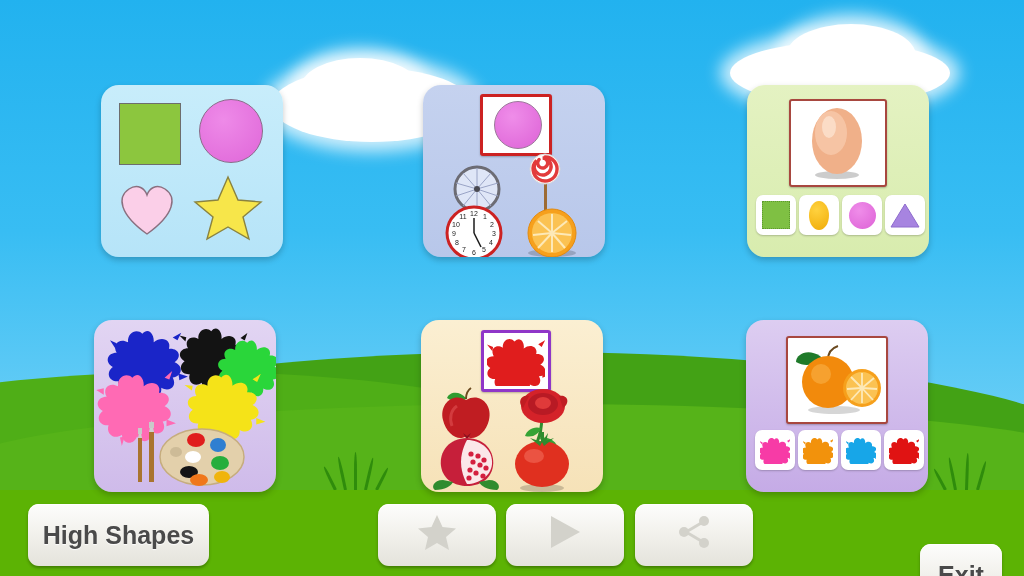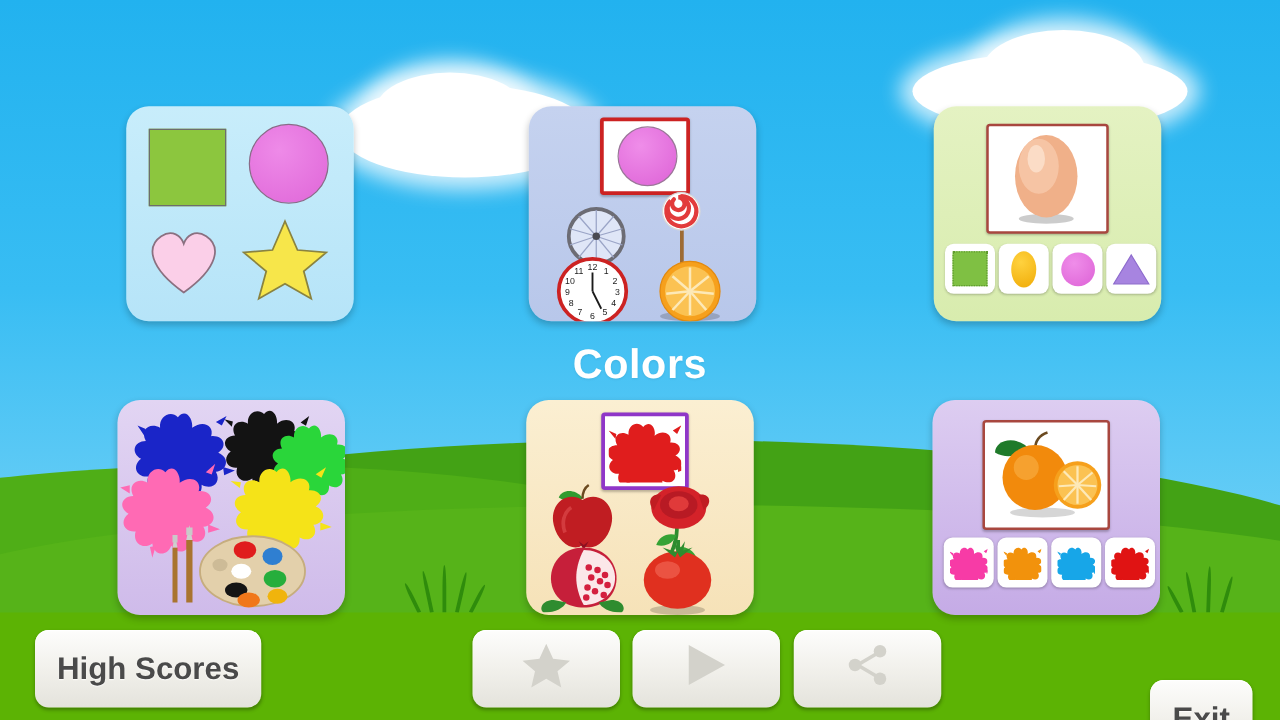--- a/index.html
+++ b/index.html
@@ -110,21 +110,20 @@
   </div>
   <div class="grass-tuft" style="left:510px;top:466px;width:46px;height:28px;">
     <i style="left:4px;height:20px;transform:rotate(-22deg)"></i>
     <i style="left:14px;height:26px;transform:rotate(-6deg)"></i>
     <i style="left:24px;height:24px;transform:rotate(10deg)"></i>
     <i style="left:34px;height:18px;transform:rotate(24deg)"></i>
   </div>
 
   <div class="ground-bar"></div>
 
-  <div class="section-title" id="title-colors">Colors</div>
 
   <div class="card c1">
     <div class="card-inner">
       <div class="sq-green" style="left:18px;top:18px;"></div>
       <div class="ci-magenta" style="left:98px;top:14px;"></div>
       <div class="heart" style="left:14px;top:92px;">
         <svg width="64" height="60" viewBox="0 0 64 60">
           <path d="M32 57 C4 37 2 20 14 12 C23 6 30 12 32 18 C34 12 41 6 50 12 C62 20 60 37 32 57 Z" fill="#fbcfe8" stroke="#8a7080" stroke-width="1.4"></path>
         </svg>
       </div>
@@ -440,21 +439,21 @@
                    c6,10 -3,18 -13,12 c1,12 -11,14 -17,6 c-4,11 -17,9 -18,-3 c-9,7 -19,-1 -15,-11
                    c-11,1 -15,-10 -7,-16 c-10,-6 -7,-17 5,-17 c-6,-10 3,-18 13,-12 c-1,-11 10,-17 17,-9 Z"></path>
           <path d="M72 12 l10,-6 -5,10 Z M78 52 l11,4 -11,4 Z M24 68 l-4,11 -2,-11 Z"></path>
             </g>
           </svg>
       </div>
     </div>
   </div>
 
   <div class="btn" id="btn-high-scores">
-    <span>High Scores</span>
+    <span>High Shapes</span>
   </div>
 
   <div class="btn btn-icon" id="btn-rate">
     <span>
       <svg width="40" height="38" viewBox="0 0 40 38">
         <path d="M20 2 L25.5 14 L39 15.5 L29 24 L32 37 L20 30 L8 37 L11 24 L1 15.5 L14.5 14 Z" fill="#d3d2cb"></path>
       </svg>
     </span>
   </div>
 

